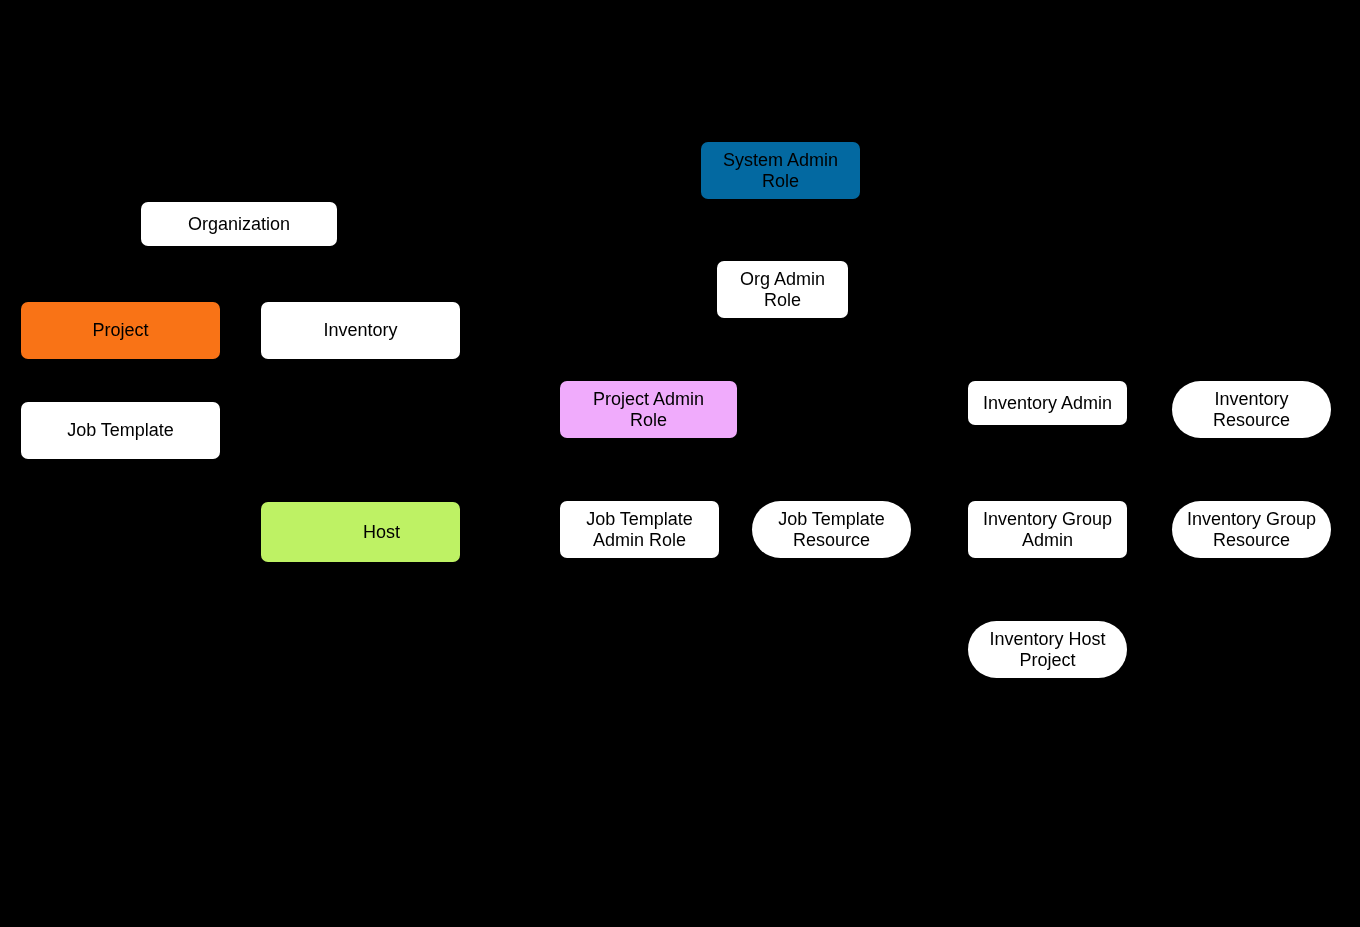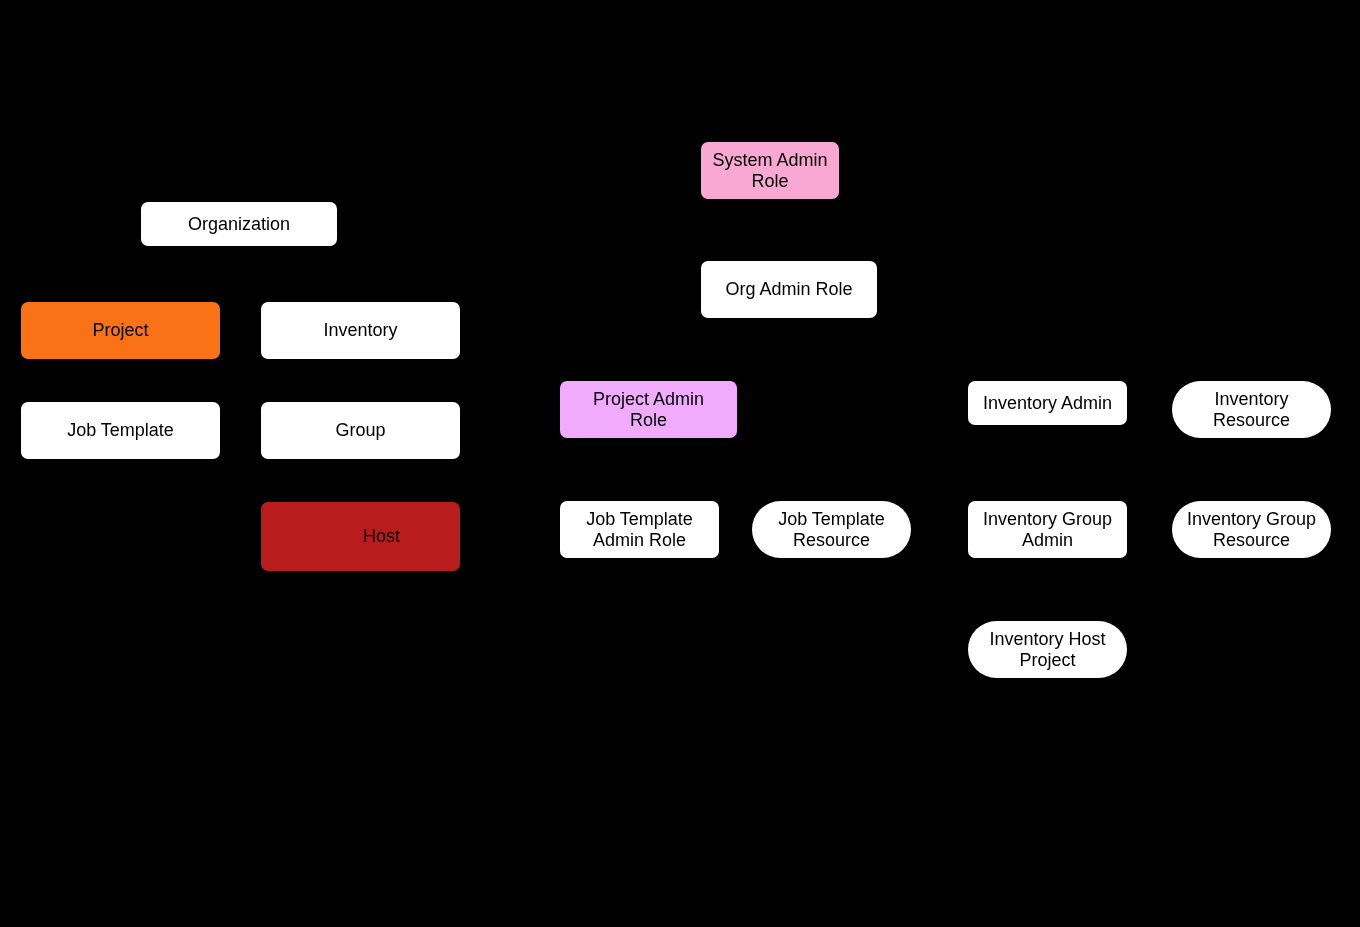--- a/index.html
+++ b/index.html
@@ -35,25 +35,24 @@
   }
 </style>
 </head>
 <body>
 
 <div id="canvas" style="background: rgb(0, 0, 0); width: 1360px; height: 927px;">
     <div class="node rect" style="left: 141px; top: 202px; width: 196px; height: 44px; background: rgb(255, 255, 255); color: rgb(0, 0, 0);">Organization</div>
     <div class="node rect" style="left: 21px; top: 302px; width: 199px; height: 57px; background: #f97316; color: rgb(0, 0, 0);">Project</div>
     <div class="node rect" style="left: 261px; top: 302px; width: 199px; height: 57px; background: rgb(255, 255, 255); color: rgb(0, 0, 0);">Inventory</div>
     <div class="node rect" style="left: 21px; top: 402px; width: 199px; height: 57px; background: rgb(255, 255, 255); color: rgb(0, 0, 0);">Job Template</div>
-    <div class="node rect" style="left: 261px; top: 402px; width: 199px; height: 57px; background: rgb(255, 255, 255); color: rgb(0, 0, 0);">Group</div>
-    <div class="node rect" style="left: 261px; top: 502px; width: 199px; height: 69px; background: #b91c1c; color: rgb(0, 0, 0); padding-left: 44px;">Host</div>
-    <div class="node rect" style="left: 701px; top: 142px; width: 138px; height: 57px; background: #f9a8d4; color: rgb(0, 0, 0);">System Admin
+    <div class="node rect" style="left: 261px; top: 502px; width: 199px; height: 60px; background: #bef264; color: rgb(0, 0, 0); padding-left: 44px;">Host</div>
+    <div class="node rect" style="left: 701px; top: 142px; width: 159px; height: 57px; background: #0369a1; color: rgb(0, 0, 0);">System Admin
 Role</div>
-    <div class="node rect" style="left: 701px; top: 261px; width: 176px; height: 57px; background: rgb(255, 255, 255); color: rgb(0, 0, 0);">Org Admin Role</div>
+    <div class="node rect" style="left: 717px; top: 261px; width: 131px; height: 57px; background: rgb(255, 255, 255); color: rgb(0, 0, 0);">Org Admin Role</div>
     <div class="node rect" style="left: 560px; top: 381px; width: 177px; height: 57px; background: #f0abfc; color: rgb(0, 0, 0);">Project Admin
 Role</div>
     <div class="node rect" style="left: 968px; top: 381px; width: 159px; height: 44px; background: rgb(255, 255, 255); color: rgb(0, 0, 0);">Inventory Admin</div>
     <div class="node stadium" style="left: 1172px; top: 381px; width: 159px; height: 57px; background: rgb(255, 255, 255); color: rgb(0, 0, 0);">Inventory
 Resource</div>
     <div class="node rect" style="left: 560px; top: 501px; width: 159px; height: 57px; background: rgb(255, 255, 255); color: rgb(0, 0, 0);">Job Template
 Admin Role</div>
     <div class="node stadium" style="left: 752px; top: 501px; width: 159px; height: 57px; background: rgb(255, 255, 255); color: rgb(0, 0, 0);">Job Template
 Resource</div>
     <div class="node rect" style="left: 968px; top: 501px; width: 159px; height: 57px; background: rgb(255, 255, 255); color: rgb(0, 0, 0);">Inventory Group

